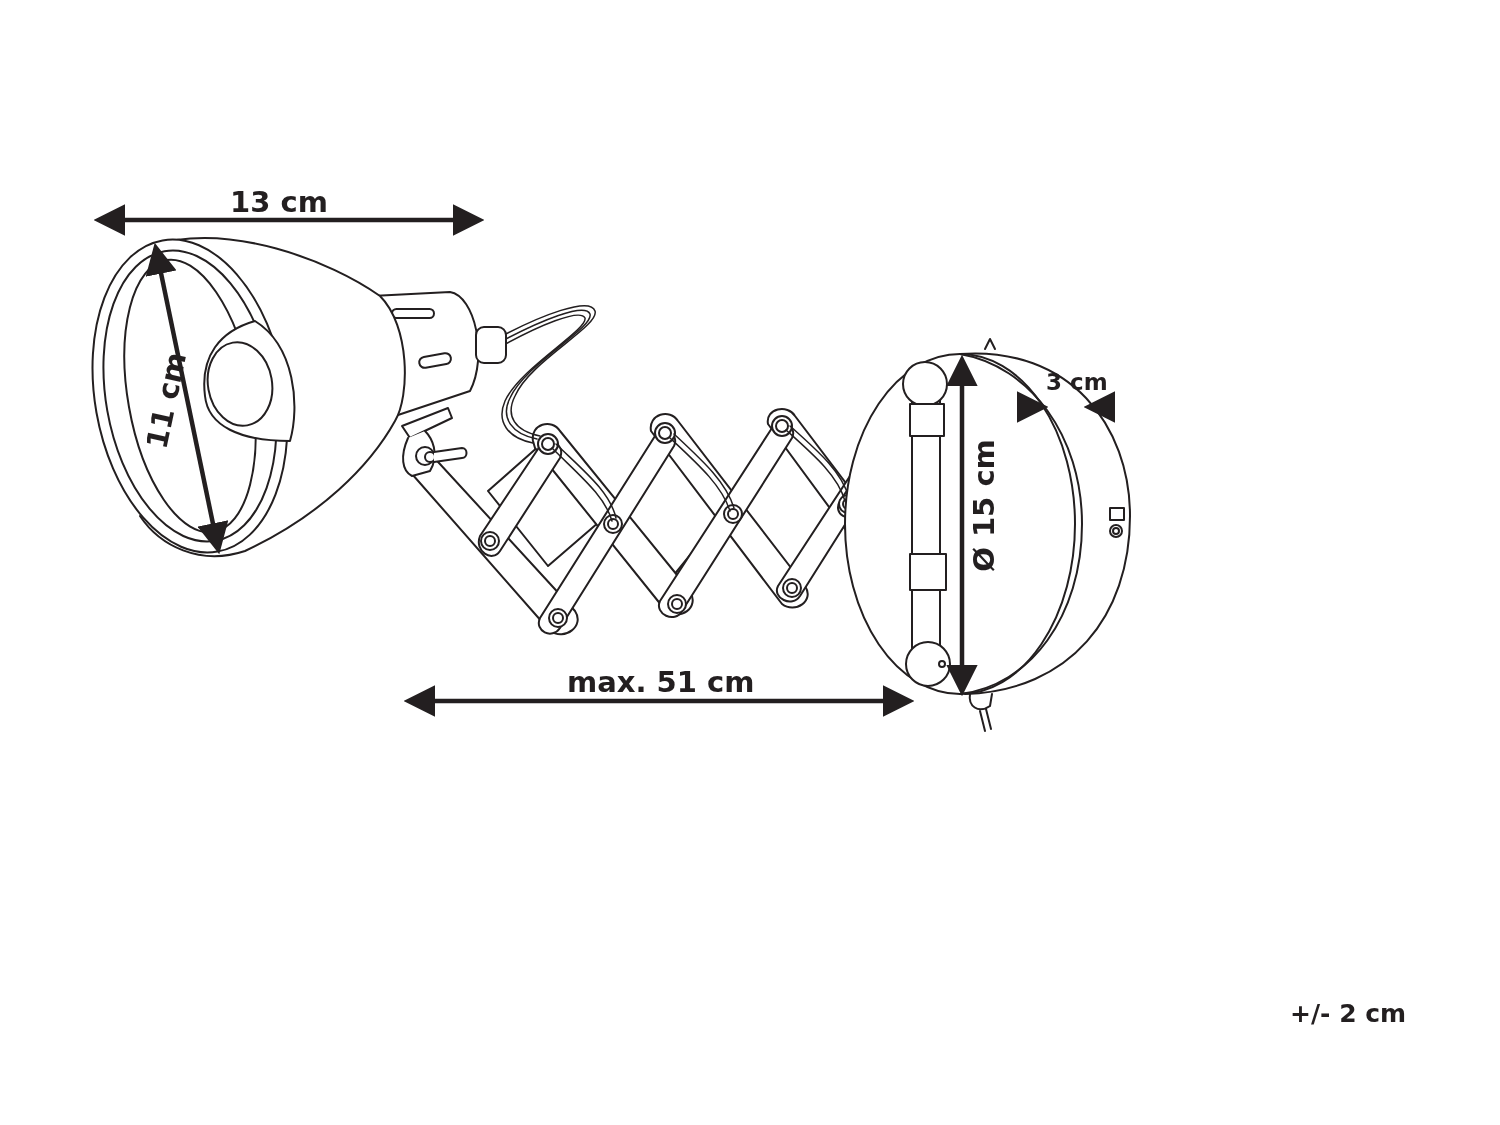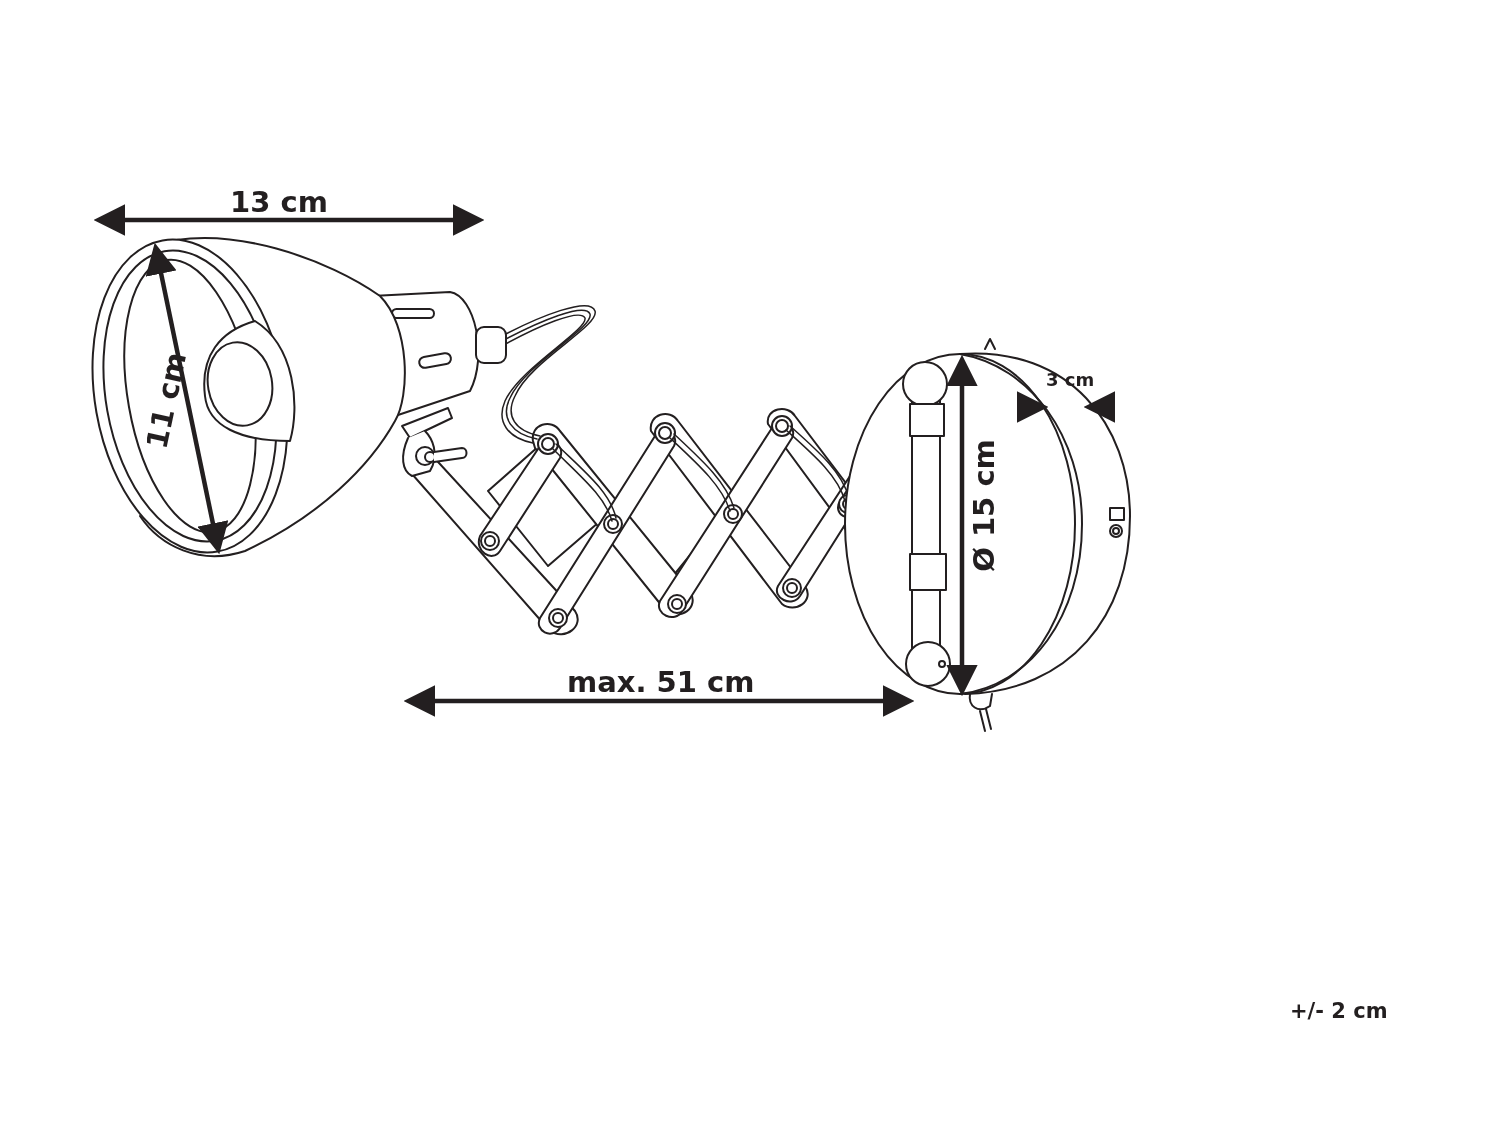--- a/index.html
+++ b/index.html
@@ -145,16 +145,16 @@
 
   
   <div class="dim-label" style="left:230px; top:142px;">13 cm</div>
 
   <div class="dim-label rot" style="left:118px; top:340px; transform: rotate(-78deg);">11 cm</div>
 
   <div class="dim-label" style="left:567px; top:622px;">max. 51 cm</div>
 
   <div class="dim-label rot" style="left:918px; top:445px; transform: rotate(-90deg);">Ø 15 cm</div>
 
-  <div class="dim-label" style="left:1046px; top:325px; font-size:18px;">3 cm</div>
+  <div class="dim-label" style="left:1046px; top:325px; font-size:23px;">3 cm</div>
 
-  <div class="dim-label" style="left:1290px; top:955px; font-size:21px;">+/- 2 cm</div>
+  <div class="dim-label" style="left:1290px; top:955px; font-size:25px;">+/- 2 cm</div>
 </div>
 
 </body></html>

